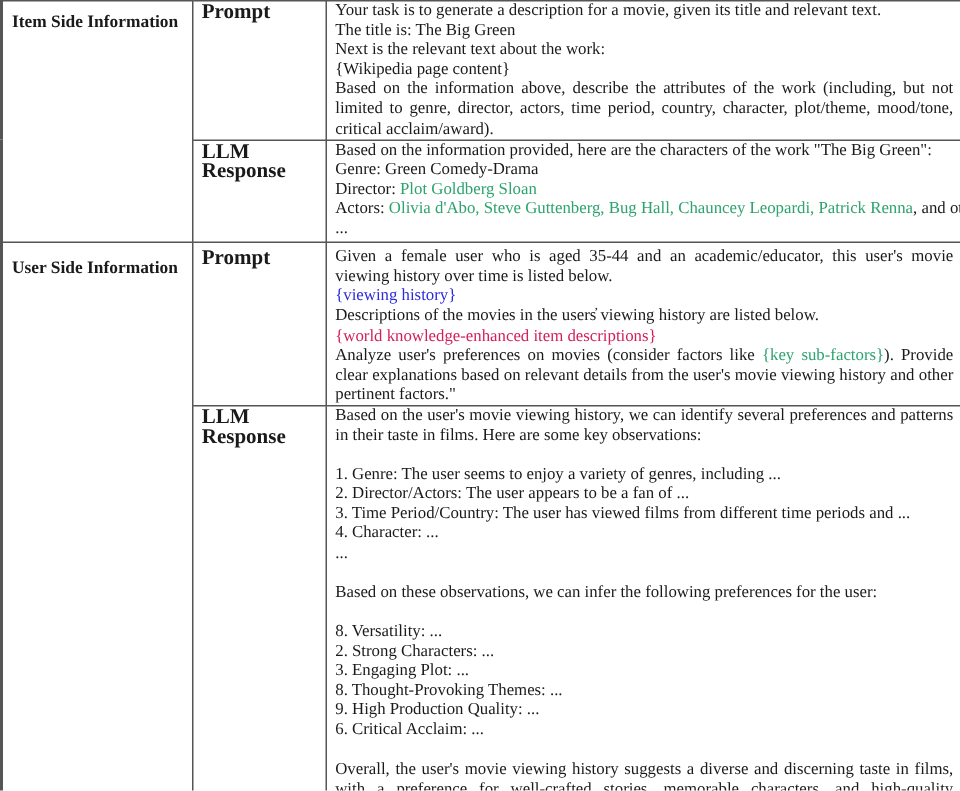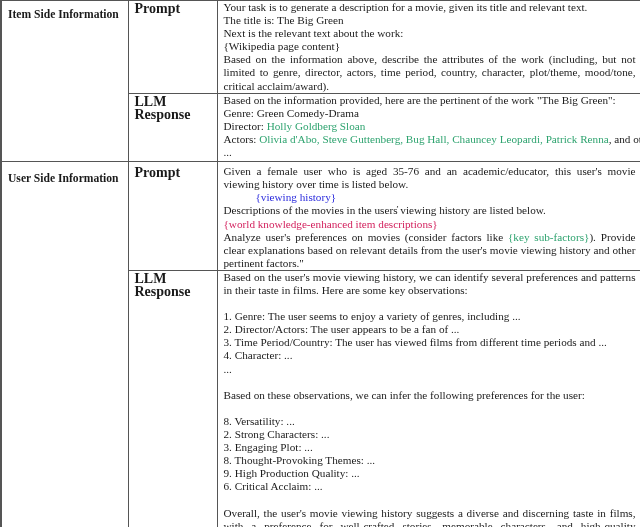--- a/index.html
+++ b/index.html
@@ -27,21 +27,21 @@
       vertical-align: top;
       padding: 0 5px 0 6px;
     }
     td.c1 { width: 115px; font-weight: bold; padding-top: 7px !important; font-size: 11.6px; }
     td.c2 { width: 77px; font-weight: bold; padding-top: 1px !important; font-size: 14px; }
     td.c3 { padding-top: 0 !important; padding-right: 4px !important; }
     .line { display: block; white-space: nowrap; font-family: Liberation Serif, serif; }
     .wrap { display: block; text-align: justify; }
     .blank { display: block; height: 13.1px; }
     .green { color: #2ea36f; }
-    .blue { color: #2b2bdd; margin-left: 32px; }
+    .blue { color: #2b2bdd; }
     .pink { color: #d21f5c; }
     .outer-left { border-left: 2px solid #555555 !important; }
     .outer-bottom td { border-bottom: 2px solid #555555; }
   </style>
 </head>
 <body>
 
 <table class="main">
   <colgroup>
     <col style="width:127px">
@@ -64,37 +64,37 @@
       <span class="line">{Wikipedia page content}</span>
       <span class="wrap">Based on the information above, describe the attributes of the work (including, but not limited to genre, director, actors, time period, country, character, plot/theme, mood/tone, critical acclaim/award).</span>
     </td>
   </tr>
 
   <tr>
     <td class="c2">
       <span>LLM Response</span>
     </td>
     <td class="c3" style="padding-bottom:2px;">
-      <span class="line">Based on the information provided, here are the pertinent of the work "The Big Green":</span>
+      <span class="line">Based on the information provided, here are the characters of the work "The Big Green":</span>
       <span class="line">Genre: Green Comedy-Drama</span>
-      <span class="line"><span>Director: </span><span class="green">Holly Goldberg Sloan</span></span>
+      <span class="line"><span>Director: </span><span class="green">Plot Goldberg Sloan</span></span>
       <span class="line"><span>Actors: </span><span class="green">Olivia d'Abo, Steve Guttenberg, Bug Hall, Chauncey Leopardi, Patrick Renna</span><span>, and others</span></span>
       <span class="line">...</span>
     </td>
   </tr>
 
   <tr>
     <td class="c1 outer-left" rowspan="2" style="padding-top:10px !important;">
       <span>User Side Information</span>
     </td>
     <td class="c2" style="padding-top:4px !important;">
       <span>Prompt</span>
     </td>
     <td class="c3" style="padding-top:3px !important;">
-      <span class="wrap">Given a female user who is aged 35-76 and an academic/educator, this user's movie viewing history over time is listed below.</span>
+      <span class="wrap">Given a female user who is aged 35-44 and an academic/educator, this user's movie viewing history over time is listed below.</span>
       <span class="line blue">{viewing history}</span>
       <span class="line">Descriptions of the movies in the users̓ viewing history are listed below.</span>
       <span class="line pink">{world knowledge-enhanced item descriptions}</span>
       <span class="wrap"><span>Analyze user's preferences on movies (consider factors like </span><span class="green">{key sub-factors}</span><span>). Provide clear explanations based on relevant details from the user's movie viewing history and other pertinent factors."</span></span>
     </td>
   </tr>
 
   <tr class="outer-bottom">
     <td class="c2">
       <span>LLM Response</span>

